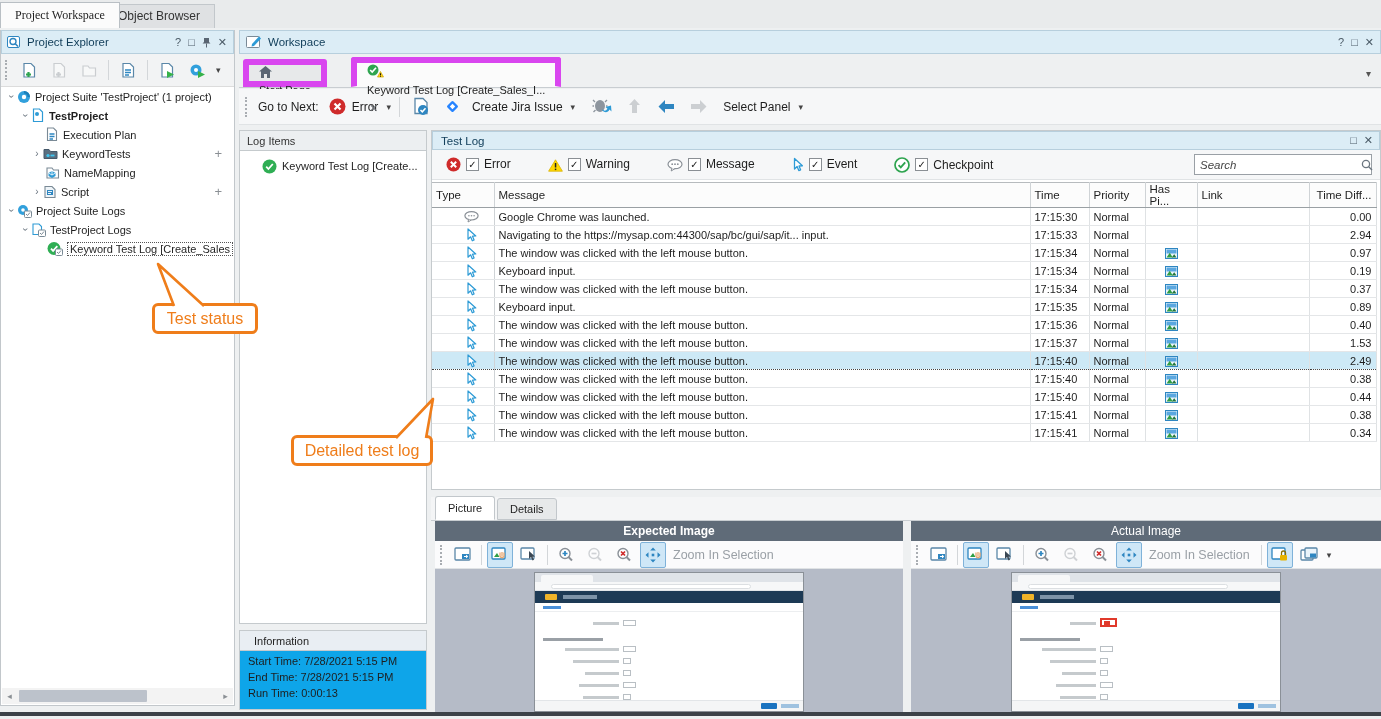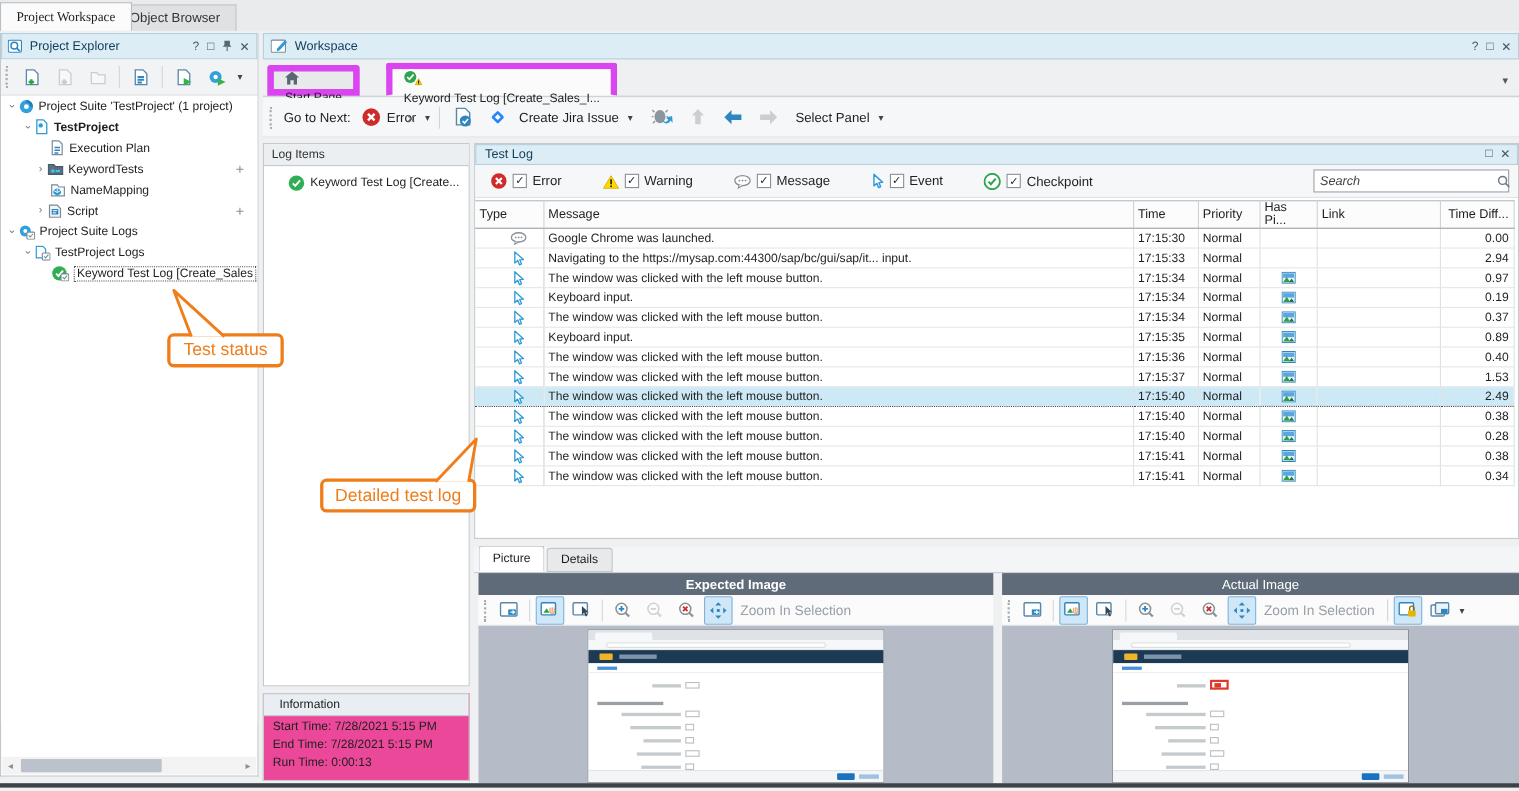--- a/index.html
+++ b/index.html
@@ -48,21 +48,21 @@
   #main-toolbar { position:absolute; left:239px; top:89px; width:1142px; height:36px; background:#f6f7f8; border-bottom:1px solid #e0e3e5; display:flex; align-items:center; gap:6px; padding-left:4px; font-size:12px; }
   .caret { color:#444; font-size:9px; margin-left:2px; }
   .dis { opacity:.45; }
 
   
   #log-items { position:absolute; left:239px; top:130px; width:188px; height:494px; background:#fff; border:1px solid #c5cacd; }
   #log-items .li-hdr { height:20px; background:#eceff1; border-bottom:1px solid #c5cacd; display:flex; align-items:center; padding-left:7px; color:#333; }
   .li-row { height:20px; display:flex; align-items:center; gap:5px; padding-left:22px; white-space:nowrap; }
 
   
-  #info { position:absolute; left:239px; top:630px; width:188px; height:80px; background:#ec4899; border:1px solid #c5cacd; }
+  #info { position:absolute; left:239px; top:630px; width:188px; height:80px; background:#0ea5e9; border:1px solid #c5cacd; }
   #info .li-hdr { height:20px; background:#e9eef3; border-bottom:1px solid #c5cacd; display:flex; align-items:center; padding-left:14px; }
   #info .iline { padding:4px 0 0 8px; white-space:nowrap; font-size:11px; }
 
   
   #tl { position:absolute; left:431px; top:130px; width:950px; height:360px; background:#fff; border:1px solid #c5cacd; }
   #tl-hdr { height:19px; padding-left:8px; }
   #tl-filter { height:30px; background:#f6f7f8; border-bottom:1px solid #e0e3e5; display:flex; align-items:center; gap:7px; padding-left:14px; position:relative; }
   .fgroup { display:flex; align-items:center; gap:5px; margin-right:30px; font-size:12px; }
   .cb { width:13px; height:13px; border:1px solid #8a8f94; background:#fff; display:inline-flex; align-items:center; justify-content:center; font-size:10px; color:#222; }
   #search-wrap { position:absolute; right:8px; top:4px; width:178px; height:21px; border:1px solid #9aa0a6; background:#fff; display:flex; align-items:center; }
@@ -629,21 +629,21 @@
             <td class="c-msg">The window was clicked with the left mouse button.</td>
             <td class="c-time">17:15:40</td>
             <td class="c-pri">Normal</td>
             <td class="c-pic" style="text-align:center;"><svg width="13" height="11">
                 <rect x="0.5" y="0.5" width="12" height="10" fill="#eaf4fb" stroke="#2e86c1"></rect>
                 <rect x="1.5" y="1.5" width="10" height="4" fill="#5aa7e0"></rect>
                 <path d="M1.5 9.5 L4.8 4.8 L7.8 9.5 Z" fill="#2f9e44"></path>
                 <path d="M6.8 9.5 L9.2 6.2 L11.5 9.5 Z" fill="#23753a"></path>
               </svg></td>
             <td class="c-link"></td>
-            <td class="c-diff">0.28</td>
+            <td class="c-diff">0.44</td>
           </tr>
           <tr>
             <td class="c-type"><span class="gut"></span><svg width="11" height="14">
                 <path d="M2 1 L2 11.2 L4.6 8.8 L6.3 12.8 L8.1 12 L6.5 8.2 L9.8 8 Z" fill="#fff" stroke="#2e9bd6" stroke-width="1.2" stroke-linejoin="round"></path>
               </svg></td>
             <td class="c-msg">The window was clicked with the left mouse button.</td>
             <td class="c-time">17:15:41</td>
             <td class="c-pri">Normal</td>
             <td class="c-pic" style="text-align:center;"><svg width="13" height="11">
                 <rect x="0.5" y="0.5" width="12" height="10" fill="#eaf4fb" stroke="#2e86c1"></rect>

